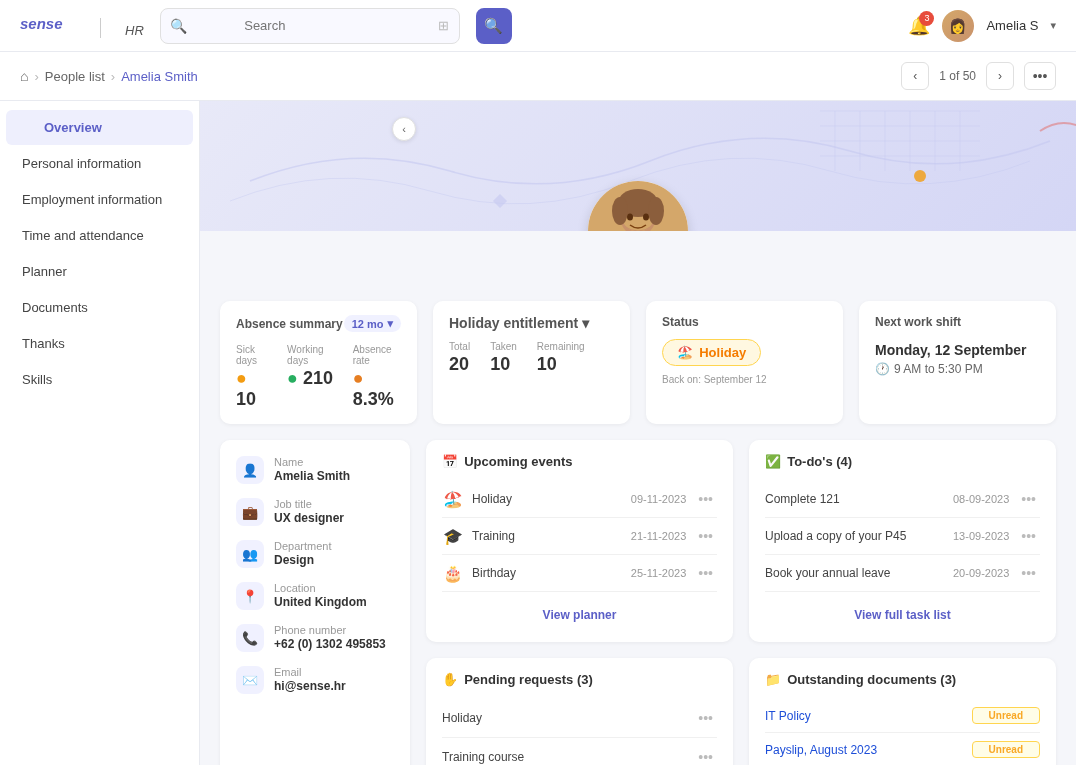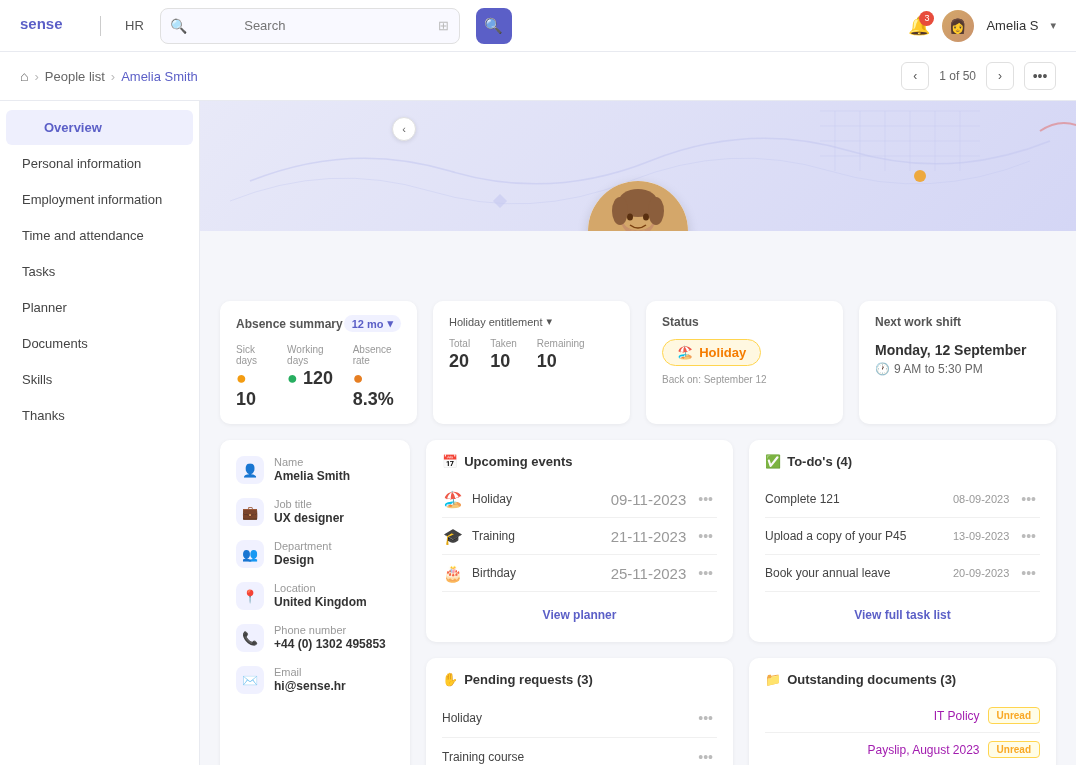--- a/index.html
+++ b/index.html
@@ -1,20 +1,20 @@
 <!DOCTYPE html>
 <html><head>
   <meta charset="utf-8">
   <style>
     * { box-sizing: border-box; margin: 0; padding: 0; }
     body { font-family: -apple-system, BlinkMacSystemFont, 'Segoe UI', sans-serif; background: #f5f6fa; color: #333; font-size: 13px; }
 
     
     .header { display: flex; align-items: center; background: #fff; padding: 0 20px; height: 52px; border-bottom: 1px solid #e8eaf0; gap: 16px; }
-    .logo { display: flex; align-items: center; gap: 20px; font-weight: 700; font-size: 15px; color: #5b5fc7; }
+    .logo { display: flex; align-items: flex-end; gap: 20px; font-weight: 700; font-size: 15px; color: #5b5fc7; font-style: italic; }
     .logo-sense { color: #5b5fc7; font-weight: 800; }
     .logo-hr { color: #555; font-weight: 400; font-size: 13px; margin-left: 4px; }
     .logo-divider { width: 1px; height: 20px; background: #ccc; }
     .search-bar { flex: 1; max-width: 300px; display: flex; align-items: center; border: 1px solid #e0e0e0; border-radius: 8px; padding: 0 10px; height: 36px; background: #f9f9ff; gap: 8px; }
     .search-bar input { border: none; background: transparent; outline: none; font-size: 13px; color: #666; width: 100%; margin-left: 48px; }
     .header-right { display: flex; align-items: center; gap: 12px; margin-left: auto; }
     .notif-btn { position: relative; background: none; border: none; cursor: pointer; font-size: 18px; color: #666; }
     .notif-badge { position: absolute; top: -4px; right: -4px; background: #e74c3c; color: #fff; border-radius: 50%; font-size: 9px; width: 15px; height: 15px; display: flex; align-items: center; justify-content: center; }
     .search-icon-btn { background: #5b5fc7; border: none; border-radius: 8px; width: 36px; height: 36px; display: flex; align-items: center; justify-content: center; cursor: pointer; color: #fff; font-size: 15px; }
     .avatar-small { width: 32px; height: 32px; border-radius: 50%; background: #c9a87c; overflow: hidden; display: flex; align-items: center; justify-content: center; font-size: 14px; }
@@ -66,21 +66,21 @@
     .status-title { font-size: 12px; color: #555; font-weight: 600; margin-bottom: 10px; }
     .holiday-badge { display: flex; align-items: center; gap: 6px; background: #fff8e1; border: 1px solid #ffd54f; border-radius: 20px; padding: 5px 14px; font-size: 13px; font-weight: 600; color: #f57c00; width: fit-content; }
     .back-on { font-size: 10px; color: #999; margin-top: 8px; }
 
     .next-shift { background: #fff; border-radius: 10px; padding: 14px 16px; box-shadow: 0 1px 4px rgba(0,0,0,0.06); flex: 1; }
     .shift-title { font-size: 12px; color: #555; font-weight: 600; margin-bottom: 6px; }
     .shift-date { font-size: 14px; font-weight: 700; color: #333; margin-bottom: 4px; margin-top: 13px; }
     .shift-time { display: flex; align-items: center; gap: 4px; font-size: 12px; color: #666; }
 
     .holiday-entitlement { background: #fff; border-radius: 10px; padding: 14px 16px; box-shadow: 0 1px 4px rgba(0,0,0,0.06); flex: 1; }
-    .entitlement-title { display: flex; align-items: center; gap: 4px; font-size: 11px; color: #555; font-weight: 400; margin-bottom: 10px; cursor: pointer; }
+    .entitlement-title { display: flex; align-items: center; gap: 4px; font-size: 14px; color: #555; font-weight: 700; margin-bottom: 10px; cursor: pointer; }
     .entitlement-cols { display: flex; gap: 20px; }
     .entitlement-col { display: flex; flex-direction: column; gap: 2px; }
     .entitlement-label { font-size: 10px; color: #999; }
     .entitlement-value { font-size: 18px; font-weight: 700; color: #333; }
 
     
     .bottom-grid { display: flex; gap: 16px; padding: 0 20px 20px; }
     .info-panel { background: #fff; border-radius: 10px; padding: 16px; box-shadow: 0 1px 4px rgba(0,0,0,0.06); width: 190px; flex-shrink: 0; }
     .info-field { display: flex; align-items: flex-start; gap: 10px; margin-bottom: 14px; }
     .info-icon { width: 28px; height: 28px; border-radius: 8px; background: #f0f1ff; display: flex; align-items: center; justify-content: center; font-size: 13px; color: #5b5fc7; flex-shrink: 0; }
@@ -88,37 +88,37 @@
     .info-text .value { font-size: 12px; font-weight: 600; color: #333; margin-top: 1px; }
 
     .right-panels { flex: 1; display: flex; flex-direction: column; gap: 16px; }
     .panel-row { display: flex; gap: 16px; }
     .panel { background: #fff; border-radius: 10px; padding: 14px 16px; box-shadow: 0 1px 4px rgba(0,0,0,0.06); flex: 1; }
     .panel-title { display: flex; align-items: center; gap: 6px; font-size: 13px; font-weight: 700; color: #333; margin-bottom: 12px; }
     .panel-item { display: flex; align-items: center; padding: 8px 0; border-bottom: 1px solid #f0f0f0; gap: 8px; }
     .panel-item:last-child { border-bottom: none; }
     .panel-item-icon { font-size: 16px; width: 22px; text-align: center; }
     .panel-item-name { flex: 1; font-size: 12px; color: #444; font-weight: 500; }
-    .panel-item-date { font-size: 15px; color: #999; padding-left: 12px; }
+    .panel-item-date { font-size: 11px; color: #999; padding-left: 12px; }
     .panel-item-more { color: #bbb; cursor: pointer; font-size: 14px; padding: 2px 4px; background: none; border: none; }
     .view-link { display: block; text-align: center; color: #5b5fc7; font-size: 12px; font-weight: 600; margin-top: 10px; cursor: pointer; text-decoration: none; padding: 6px; }
 
     .pending-item { display: flex; align-items: center; padding: 9px 0; border-bottom: 1px solid #f0f0f0; }
     .pending-item:last-child { border-bottom: none; }
     .pending-name { flex: 1; font-size: 12px; color: #444; font-weight: 500; }
 
     .todo-item { display: flex; align-items: center; padding: 8px 0; border-bottom: 1px solid #f0f0f0; gap: 8px; }
     .todo-item:last-child { border-bottom: none; }
     .todo-name { flex: 1; font-size: 12px; color: #444; }
     .todo-date { font-size: 11px; color: #999; }
 
     .doc-item { display: flex; align-items: center; padding: 8px 0; border-bottom: 1px solid #f0f0f0; gap: 8px; }
     .doc-item:last-child { border-bottom: none; }
-    .doc-name { flex: 1; font-size: 12px; color: #a21caf; text-align: right; }
-    .doc-badge { padding: 2px 8px; border-radius: 4px; font-size: 10px; font-weight: 600; }
+    .doc-name { flex: 1; font-size: 12px; color: #1d4ed8; }
+    .doc-badge { padding: 2px 16px; border-radius: 4px; font-size: 10px; font-weight: 600; }
     .doc-badge.unread { background: #fffde7; color: #f9a825; border: 1px solid #ffd54f; }
 
     
     .hero svg { position: absolute; top: 0; left: 0; width: 100%; height: 100%; }
 
     
     ::-webkit-scrollbar { width: 5px; height: 5px; }
     ::-webkit-scrollbar-track { background: #f1f1f1; }
     ::-webkit-scrollbar-thumb { background: #ccc; border-radius: 4px; }
   </style>
@@ -183,33 +183,30 @@
     <div class="sidebar-item">
       <span>Personal information</span>
     </div>
     <div class="sidebar-item">
       <span>Employment information</span>
     </div>
     <div class="sidebar-item">
       <span>Time and attendance</span>
     </div>
     <div class="sidebar-item">
-      <span>Tasks</span>
-    </div>
-    <div class="sidebar-item">
       <span>Planner</span>
     </div>
     <div class="sidebar-item">
       <span>Documents</span>
     </div>
     <div class="sidebar-item">
+      <span>Thanks</span>
+    </div>
+    <div class="sidebar-item">
       <span>Skills</span>
-    </div>
-    <div class="sidebar-item">
-      <span>Thanks</span>
     </div>
   </div>
 
   <div class="content">
 
     <div class="sidebar-collapse">‹</div>
 
     <div class="hero">
       <svg viewBox="0 0 876 130" preserveAspectRatio="none">
 
@@ -271,21 +268,21 @@
         <div class="stat-cols">
           <div class="stat-col">
             <span class="stat-label">Sick days</span>
             <span class="stat-value">
               <span class="stat-dot-orange">● </span><span>10</span>
             </span>
           </div>
           <div class="stat-col">
             <span class="stat-label">Working days</span>
             <span class="stat-value">
-              <span class="stat-dot-green">● </span><span>120</span>
+              <span class="stat-dot-green">● </span><span>210</span>
             </span>
           </div>
           <div class="stat-col">
             <span class="stat-label">Absence rate</span>
             <span class="stat-value">
               <span class="stat-dot-yellow">● </span><span>8.3%</span>
             </span>
           </div>
         </div>
       </div>
@@ -361,21 +358,21 @@
           <div class="info-icon">📍</div>
           <div class="info-text">
             <div class="label">Location</div>
             <div class="value">United Kingdom</div>
           </div>
         </div>
         <div class="info-field">
           <div class="info-icon">📞</div>
           <div class="info-text">
             <div class="label">Phone number</div>
-            <div class="value">+44 (0) 1302 495853</div>
+            <div class="value">+62 (0) 1302 495853</div>
           </div>
         </div>
         <div class="info-field">
           <div class="info-icon">✉️</div>
           <div class="info-text">
             <div class="label">Email</div>
             <div class="value">hi@sense.hr</div>
           </div>
         </div>
       </div>

